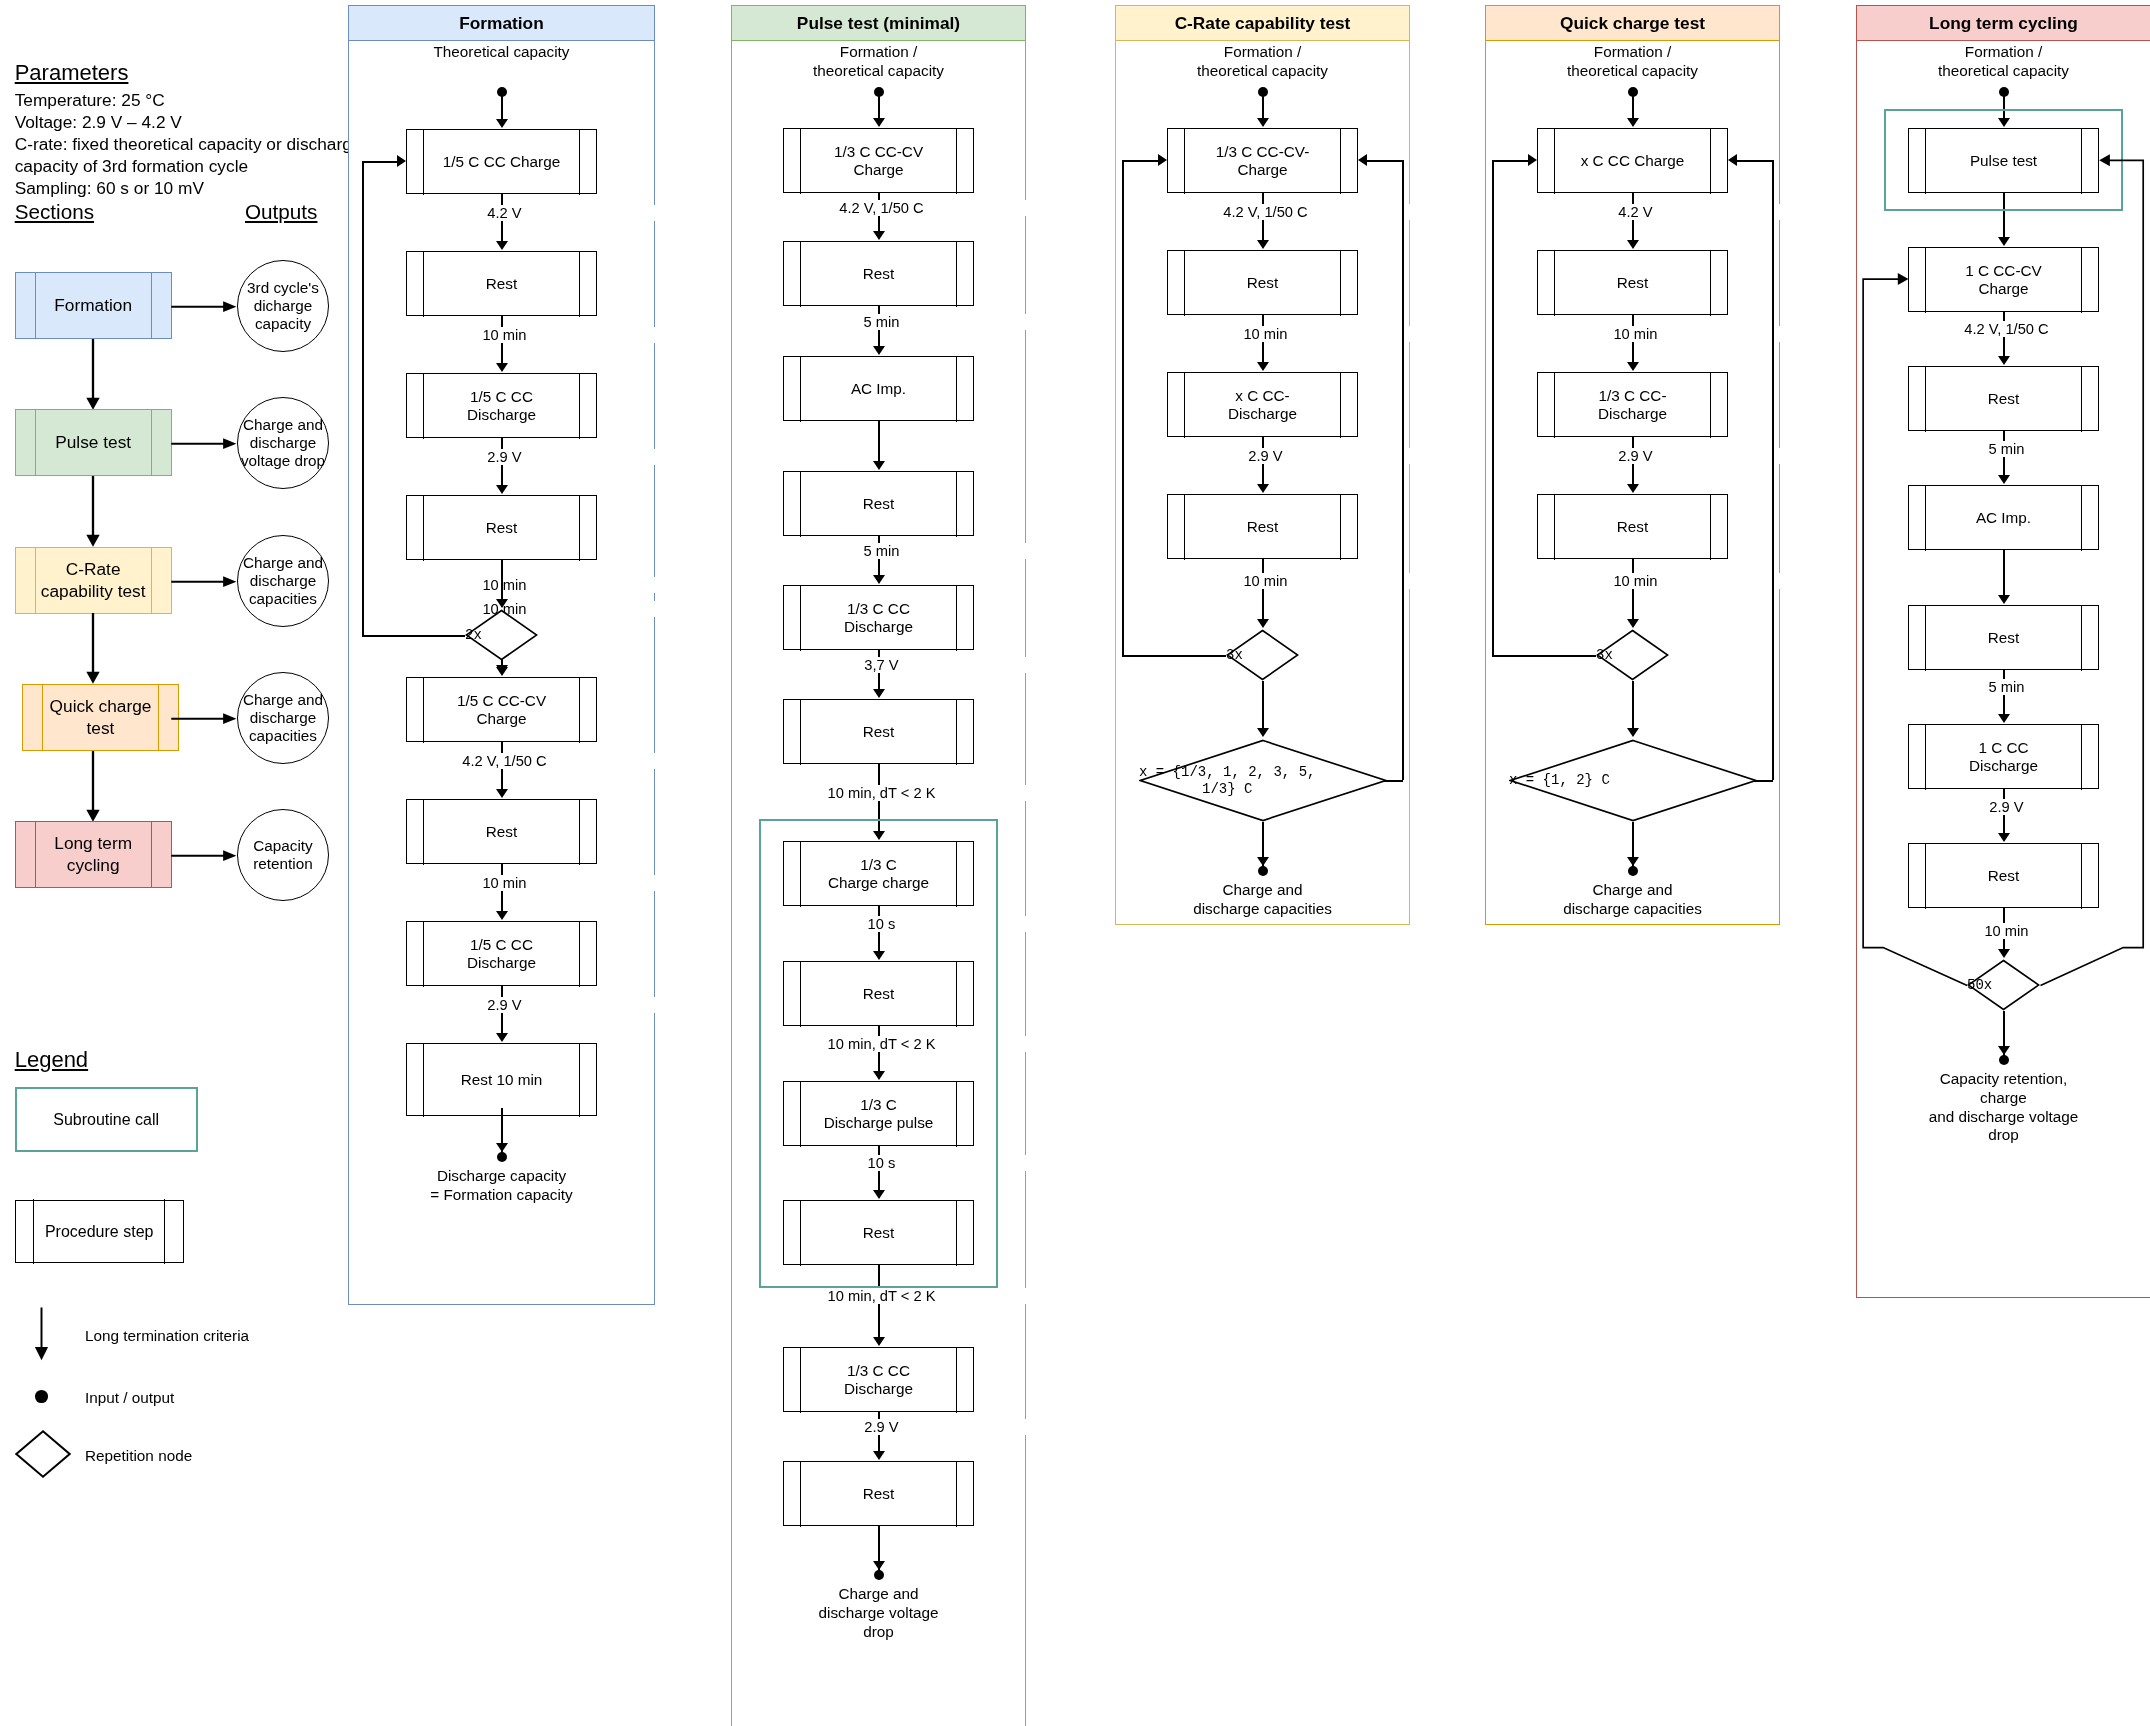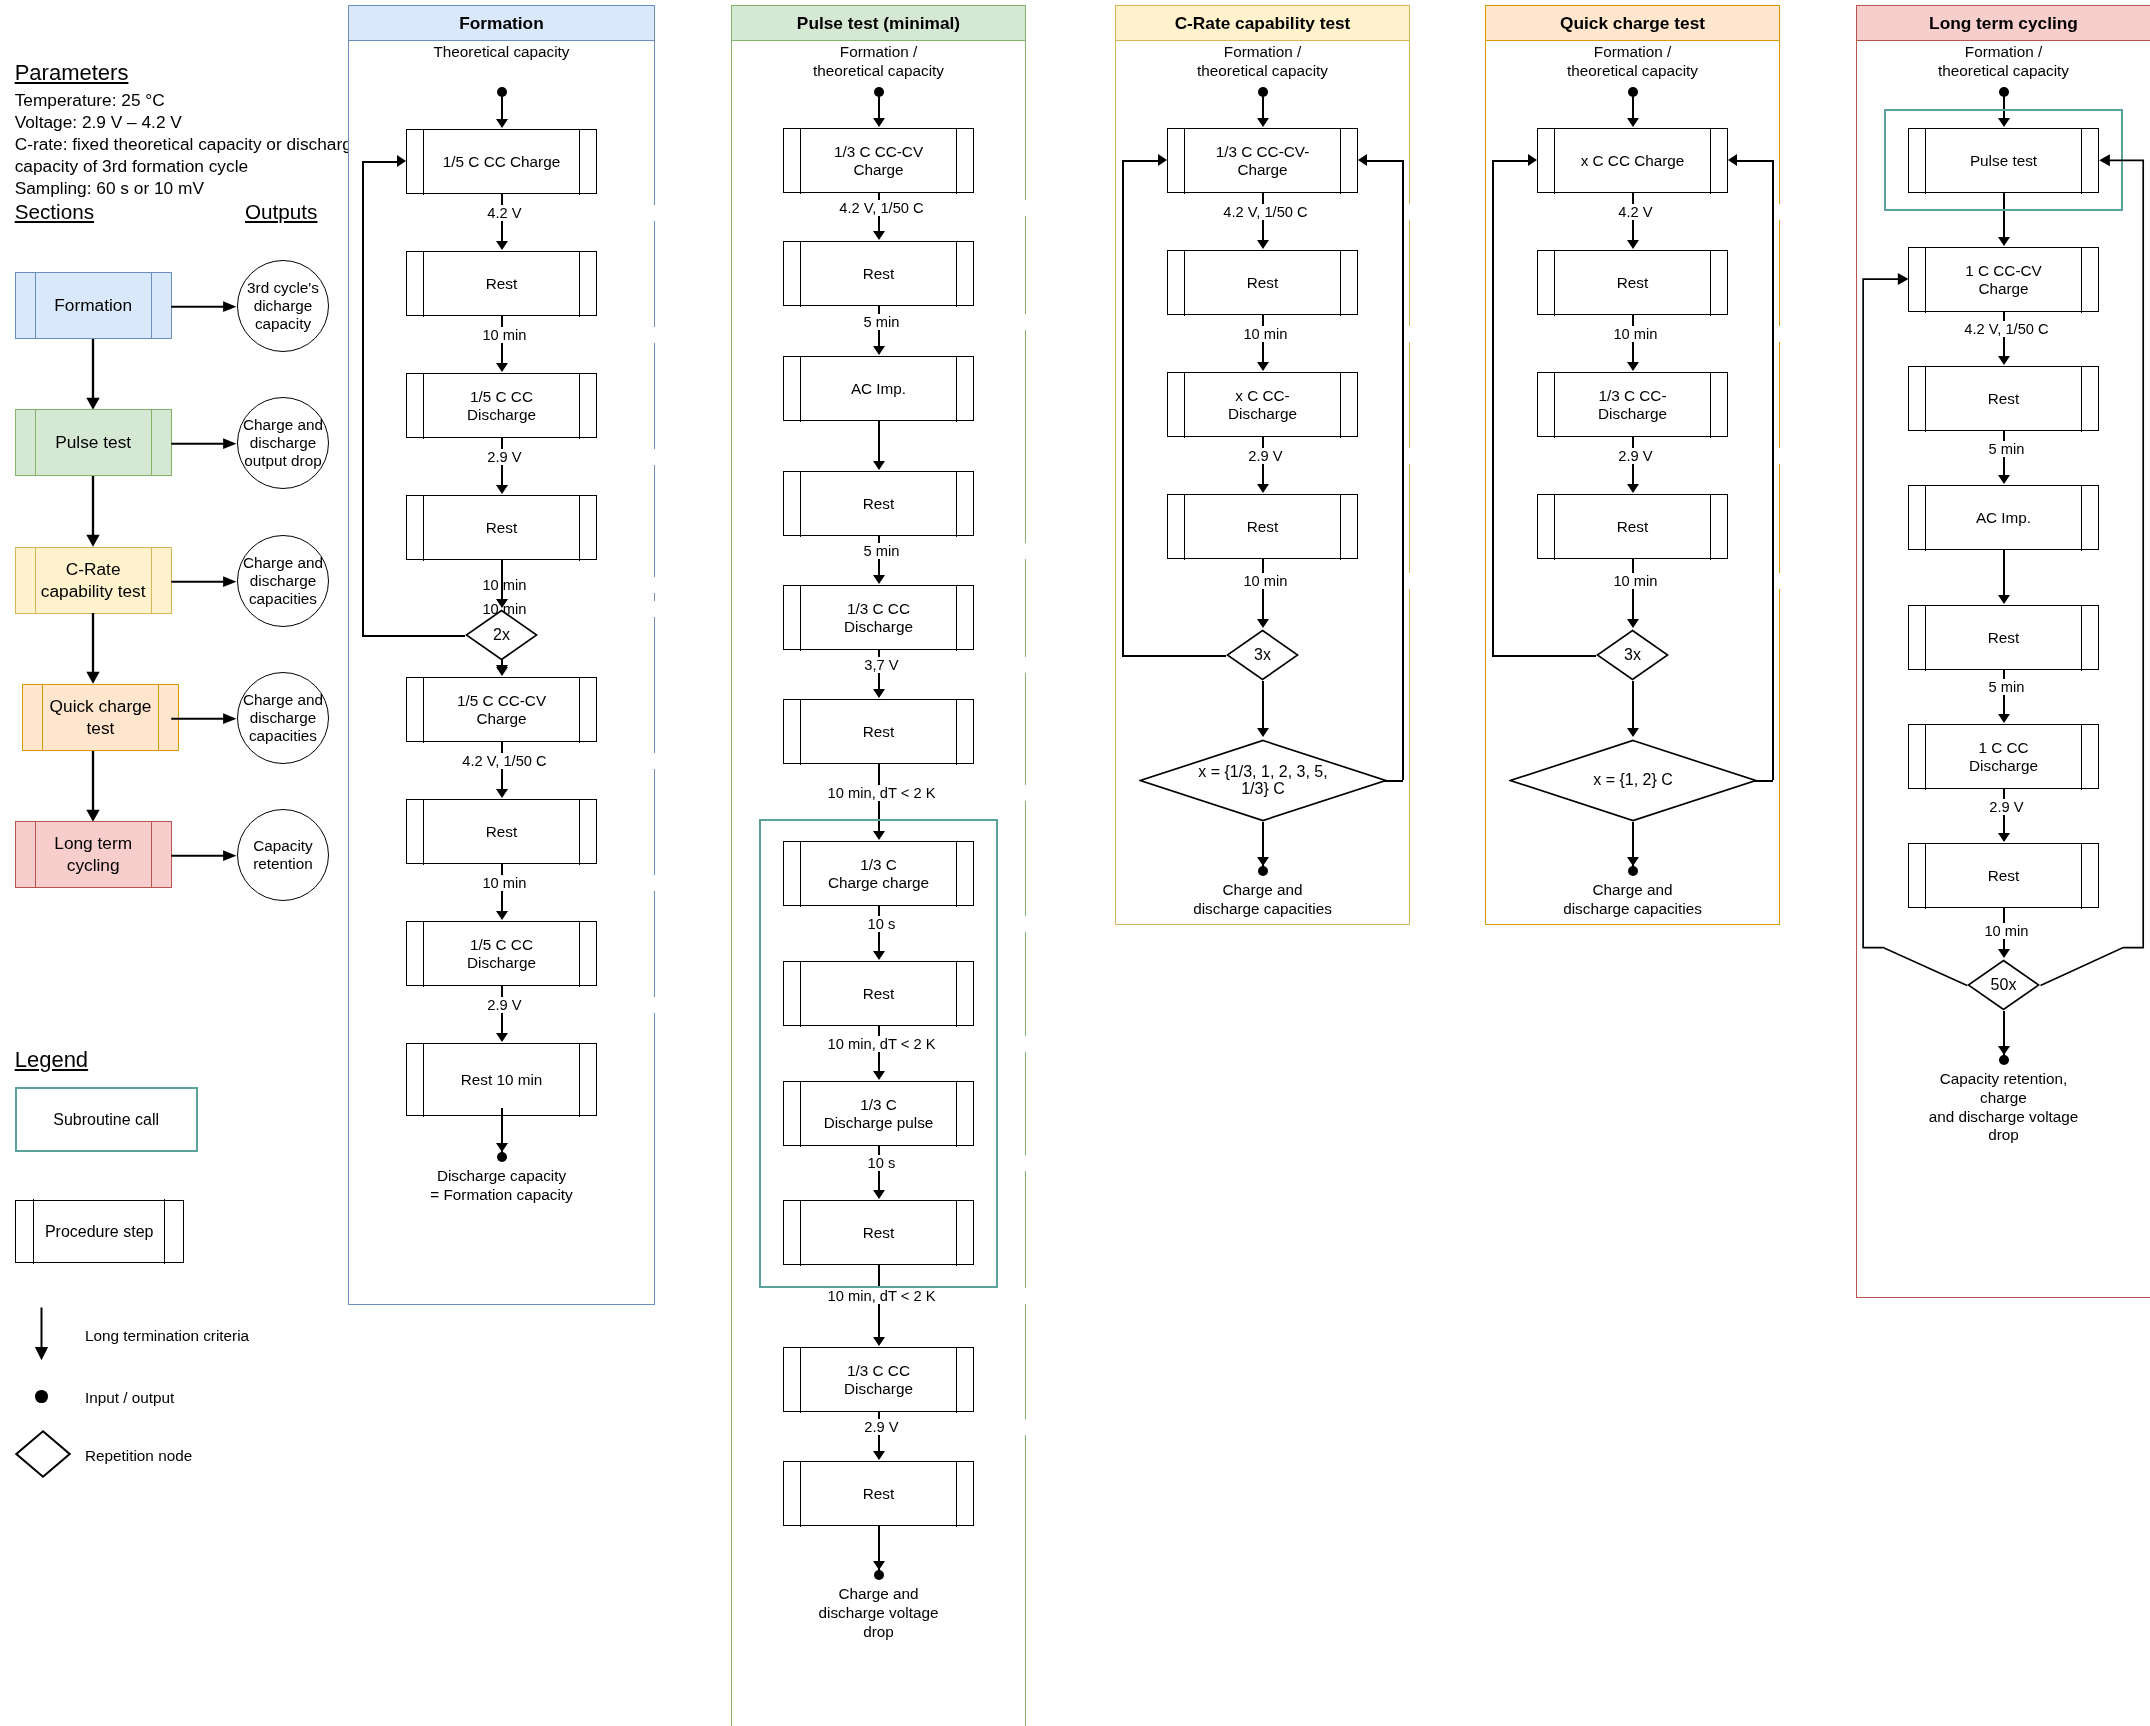--- a/index.html
+++ b/index.html
@@ -44,21 +44,21 @@
   .step .bar.r{right:7.3px;border-right:none;}
   .step .lbl{position:absolute;inset:0;display:flex;align-items:center;justify-content:center;text-align:center;font-size:15.3px;line-height:18px;}
 
   .vline{position:absolute;width:1.7px;background:#000;}
   .hline{position:absolute;height:1.7px;background:#000;}
   .arrow-d{position:absolute;width:0;height:0;border-left:6px solid transparent;border-right:6px solid transparent;border-top:9.3px solid #000;}
   .arrow-r{position:absolute;width:0;height:0;border-top:6px solid transparent;border-bottom:6px solid transparent;border-left:9.3px solid #000;}
   .arrow-l{position:absolute;width:0;height:0;border-top:6px solid transparent;border-bottom:6px solid transparent;border-right:9.3px solid #000;}
   .dot{position:absolute;width:10px;height:10px;border-radius:50%;background:#000;}
   .edgelbl{position:absolute;font-size:14.7px;text-align:center;white-space:nowrap;background:#fff;padding:0 2px;}
-  .diam{position:absolute;display:flex;align-items:center;justify-content:center;text-align:center;font-size:16px;line-height:16.7px;}
+  .diam{position:absolute;display:flex;align-items:center;justify-content:flex-start;text-align:center;font-size:14px;line-height:16.7px;font-family:Liberation Mono, monospace;}
   .diam svg{position:absolute;inset:0;}
   .diam span{position:relative;z-index:2;}
   .subframe{position:absolute;border:2.7px solid #5aa39a;box-sizing:border-box;}
 </style>
 </head>
 <body>
 
 <div class="abs" id="params">
   <div class="h">Parameters</div>
   <div class="ln">Temperature: 25 °C</div>
@@ -102,21 +102,21 @@
       <div class="lbl">
         <div>
           <div>Pulse test</div>
         </div>
       </div>
     </div>
     <div class="out-circle" style="left: 237px; top: 397px;">
       <div>
         <div>Charge and</div>
         <div>discharge</div>
-        <div>output drop</div>
+        <div>voltage drop</div>
       </div>
     </div>
     <svg class="abs" width="67" height="13.3" style="left: 171px; top: 437px;" viewBox="0 0 100 20">
       <line x1="0" y1="10" x2="80" y2="10" stroke="#000" stroke-width="3"></line>
       <polygon points="78,2 98,10 78,18" fill="#000"></polygon>
     </svg>
     <svg class="abs" width="16" height="72" style="left: 85px; top: 476px;" viewBox="0 0 24 108">
       <line x1="12" y1="0" x2="12" y2="90" stroke="#000" stroke-width="3.5"></line>
       <polygon points="2,88 22,88 12,106" fill="#000"></polygon>
     </svg>

